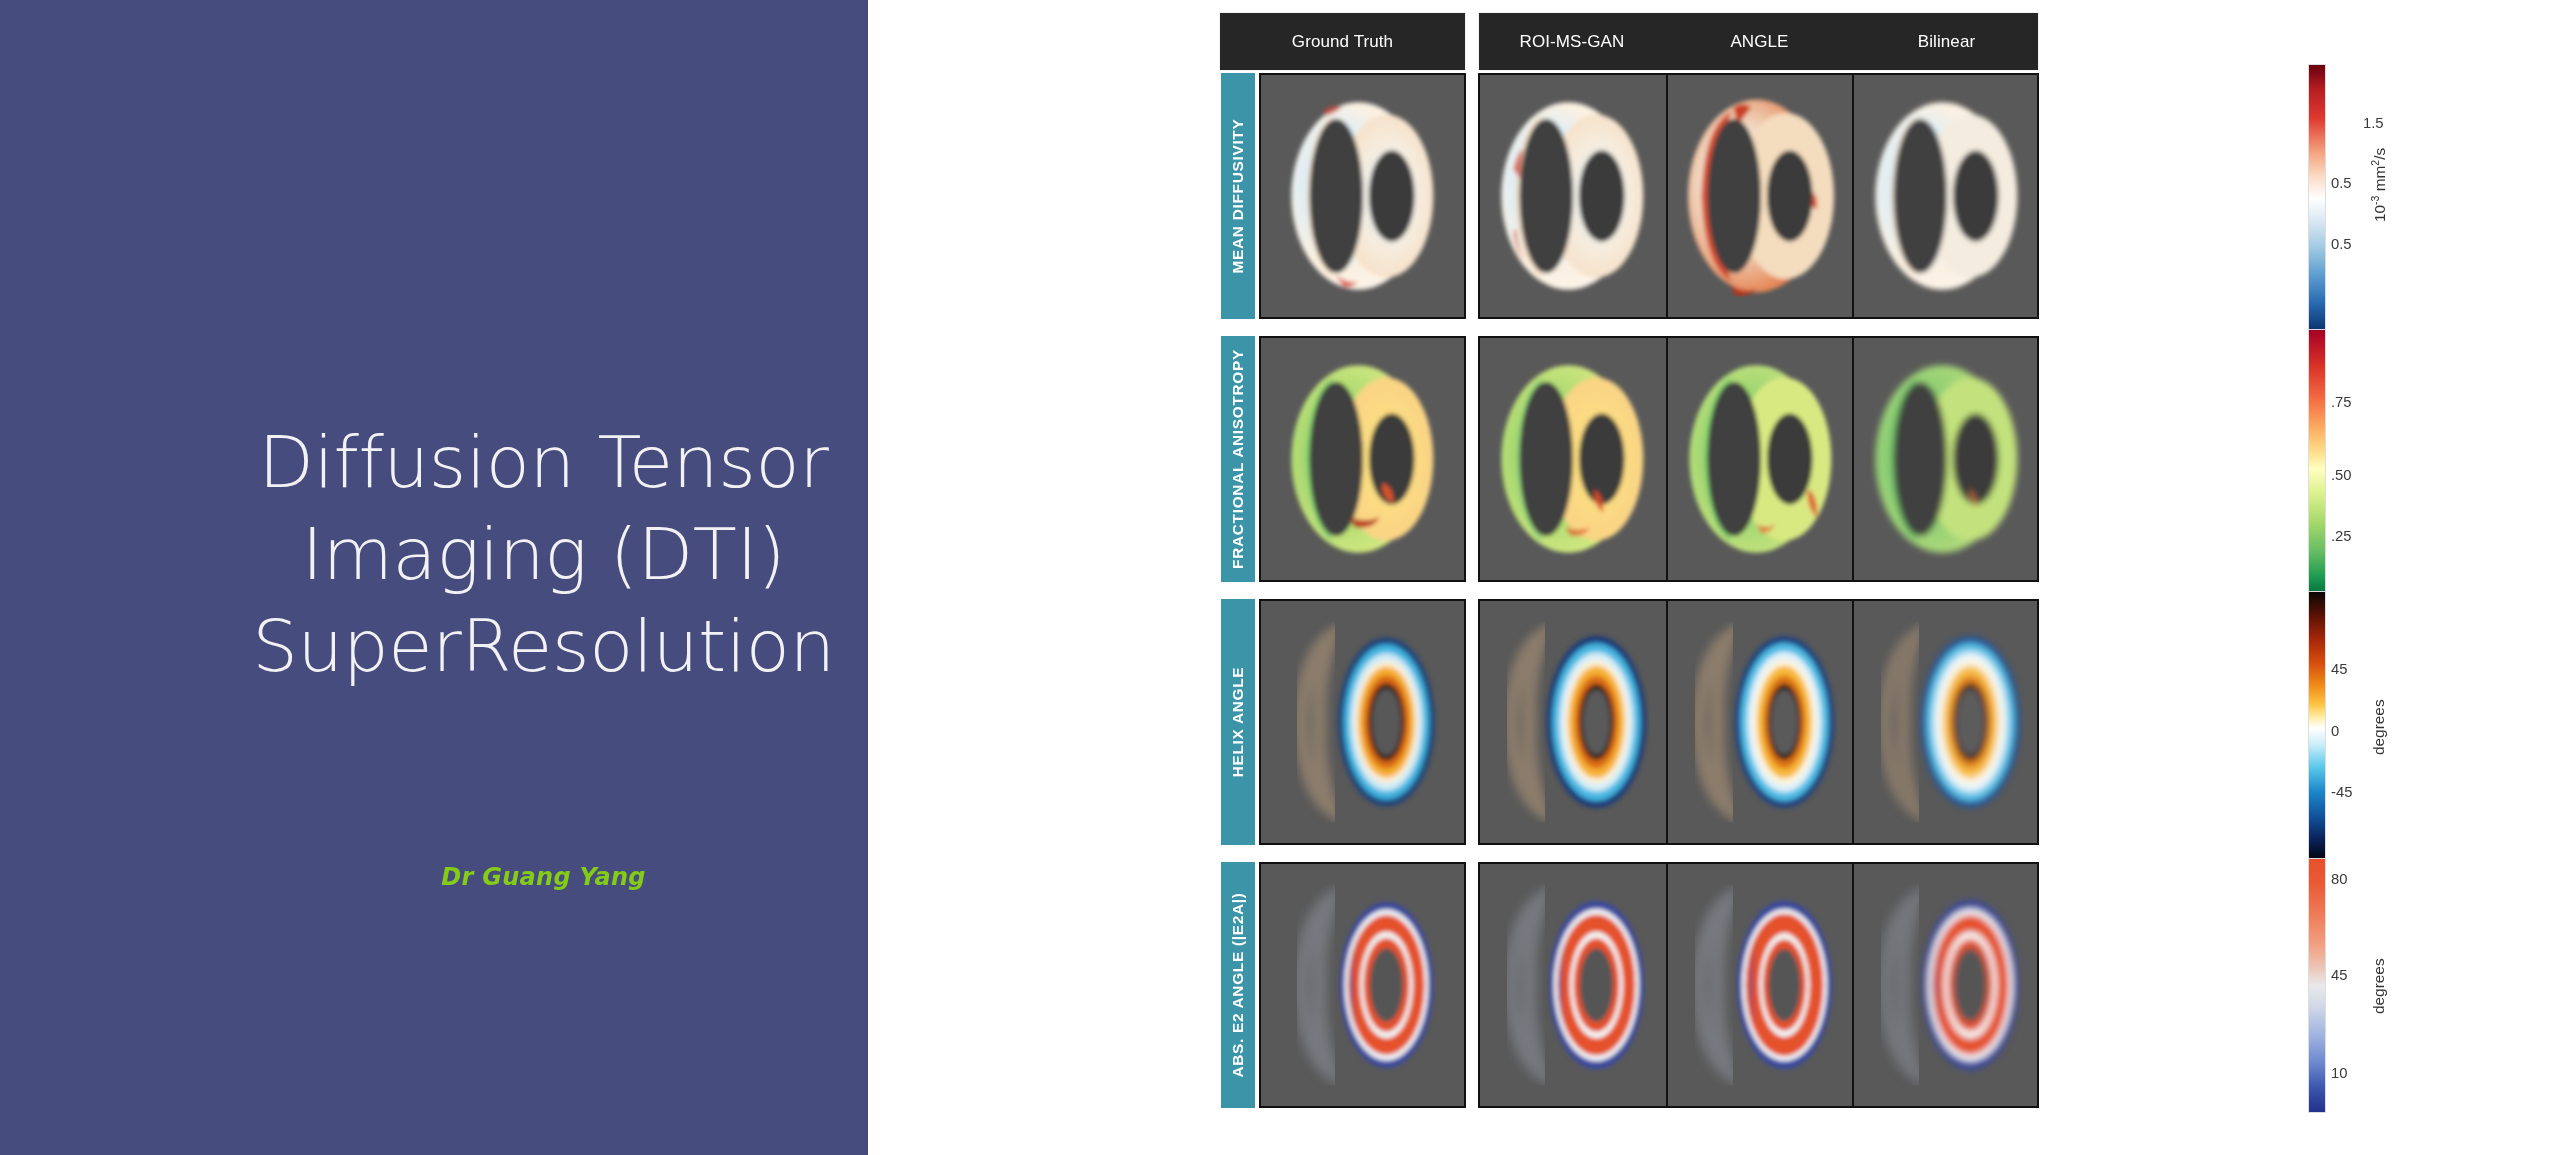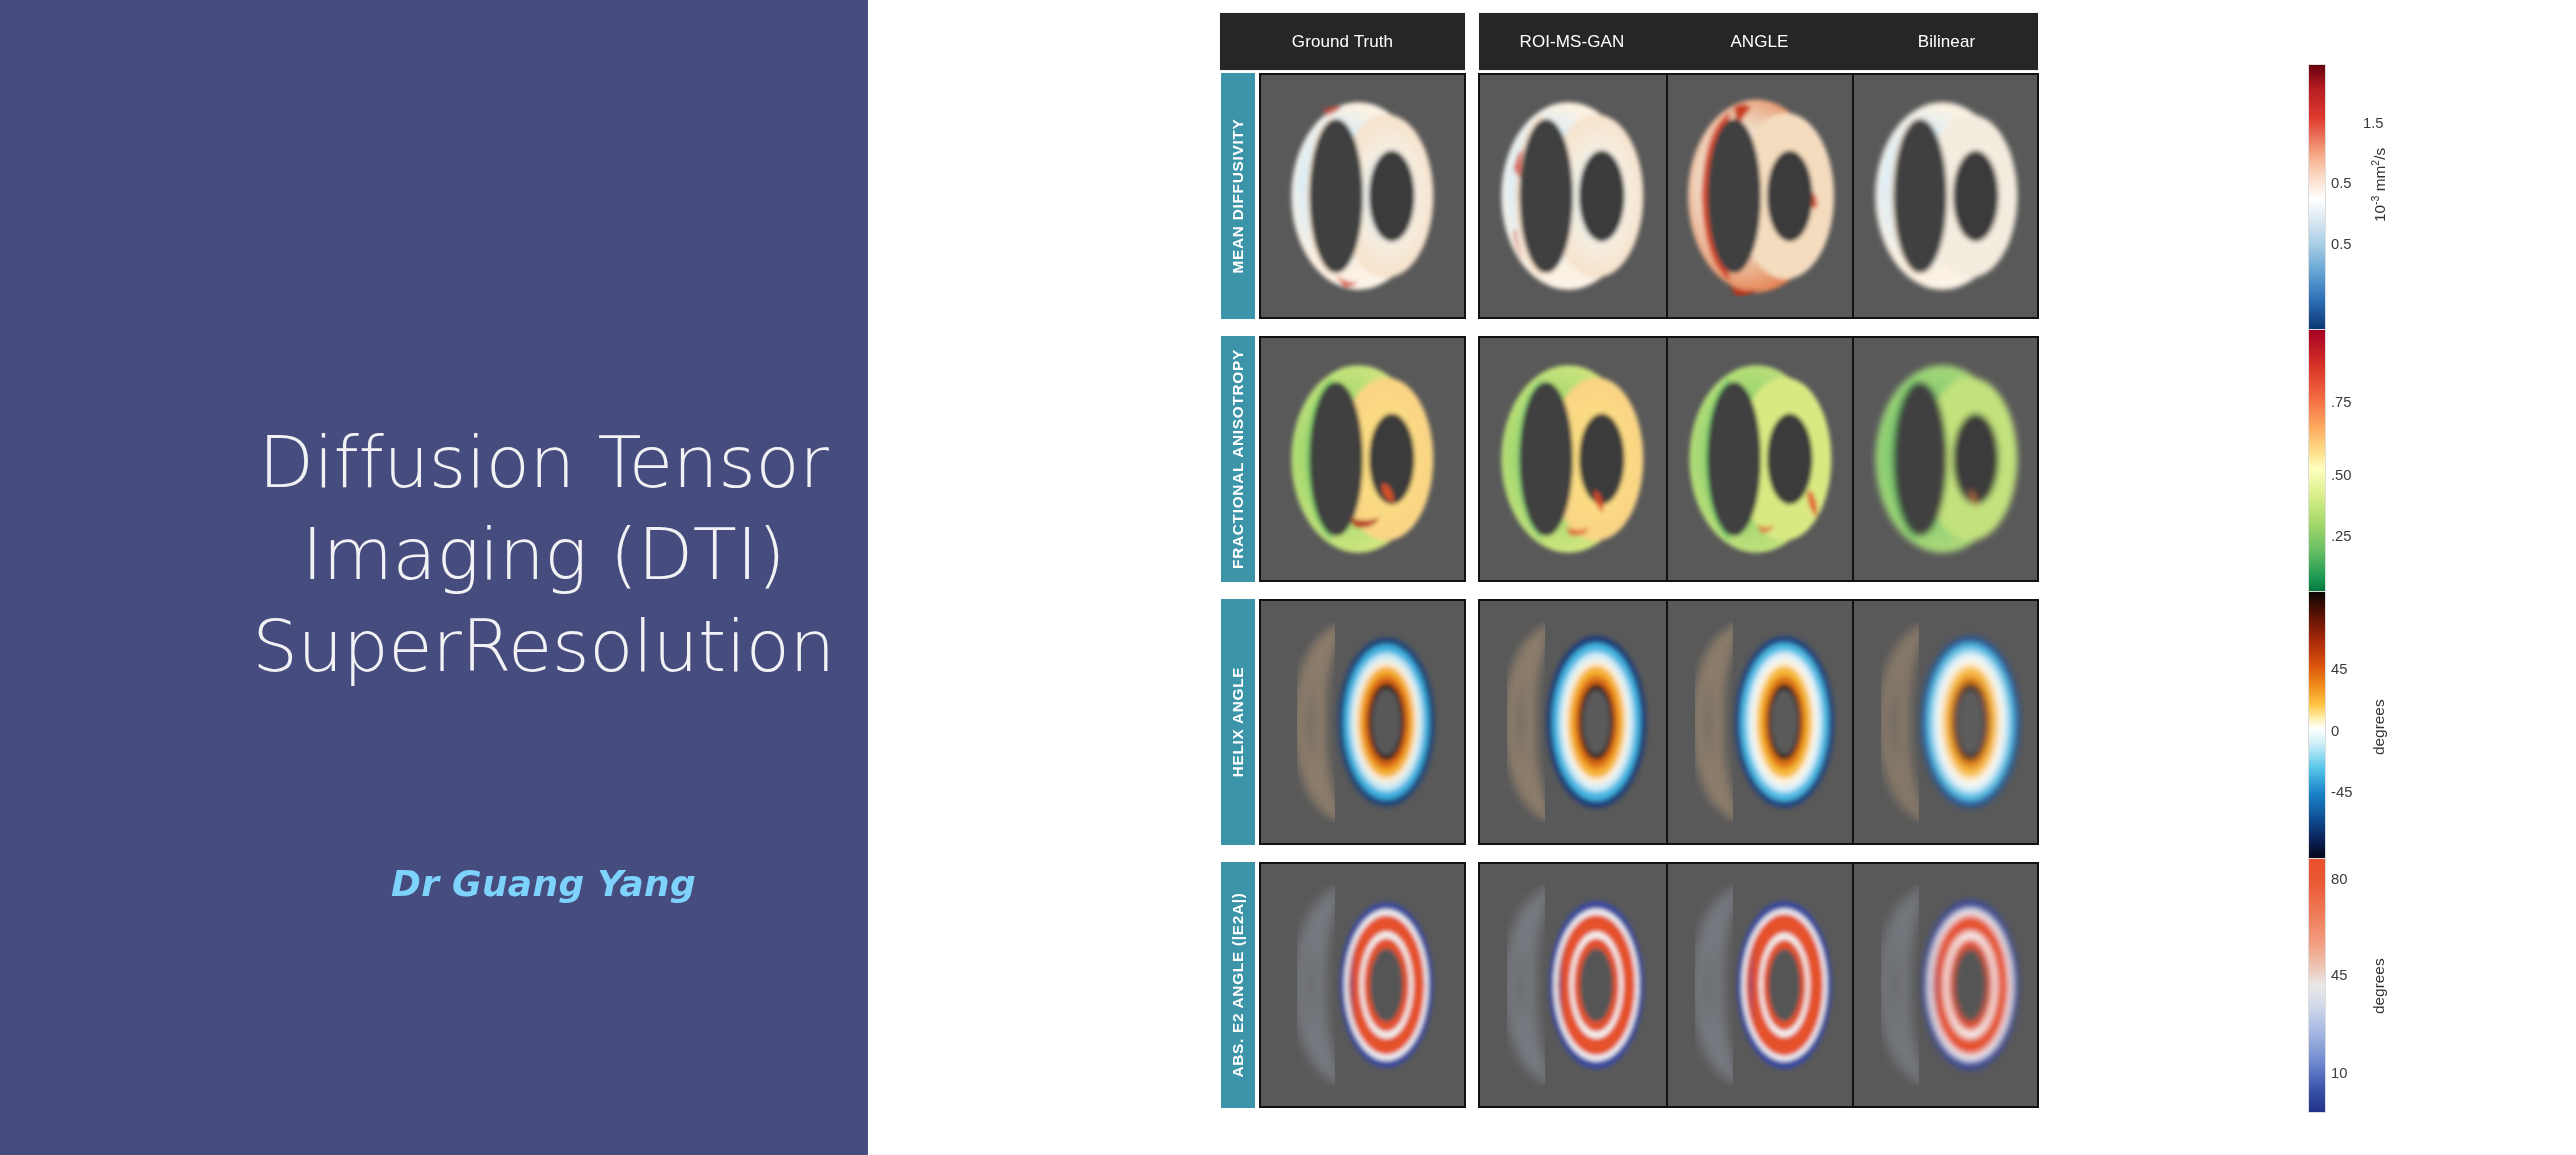--- a/index.html
+++ b/index.html
@@ -15,23 +15,23 @@
   #slide-title{
     position:absolute;left:201px;top:416px;width:685px;
     text-align:center;color:#f2f2f5;
     font-family:"DejaVu Sans",sans-serif;
     font-weight:300;font-size:72px;line-height:1.28;
     letter-spacing:-0.3px;
     white-space:pre-line;
   }
   #slide-subtitle{
     position:absolute;left:201px;top:863px;width:685px;
-    text-align:center;color:#7dd3fc;
+    text-align:center;color:#84cc16;
     font-family:"DejaVu Sans",sans-serif;
-    font-weight:700;font-style:italic;font-size:36px;letter-spacing:0.3px;
+    font-weight:700;font-style:italic;font-size:24px;letter-spacing:0.3px;
   }
 
   
   #figure{
     position:absolute;left:1101px;top:0;width:1475px;height:1155px;
     background:#ffffff;
   }
 
   
   .hdr-row{position:absolute;left:118px;top:12px;height:59px;}

